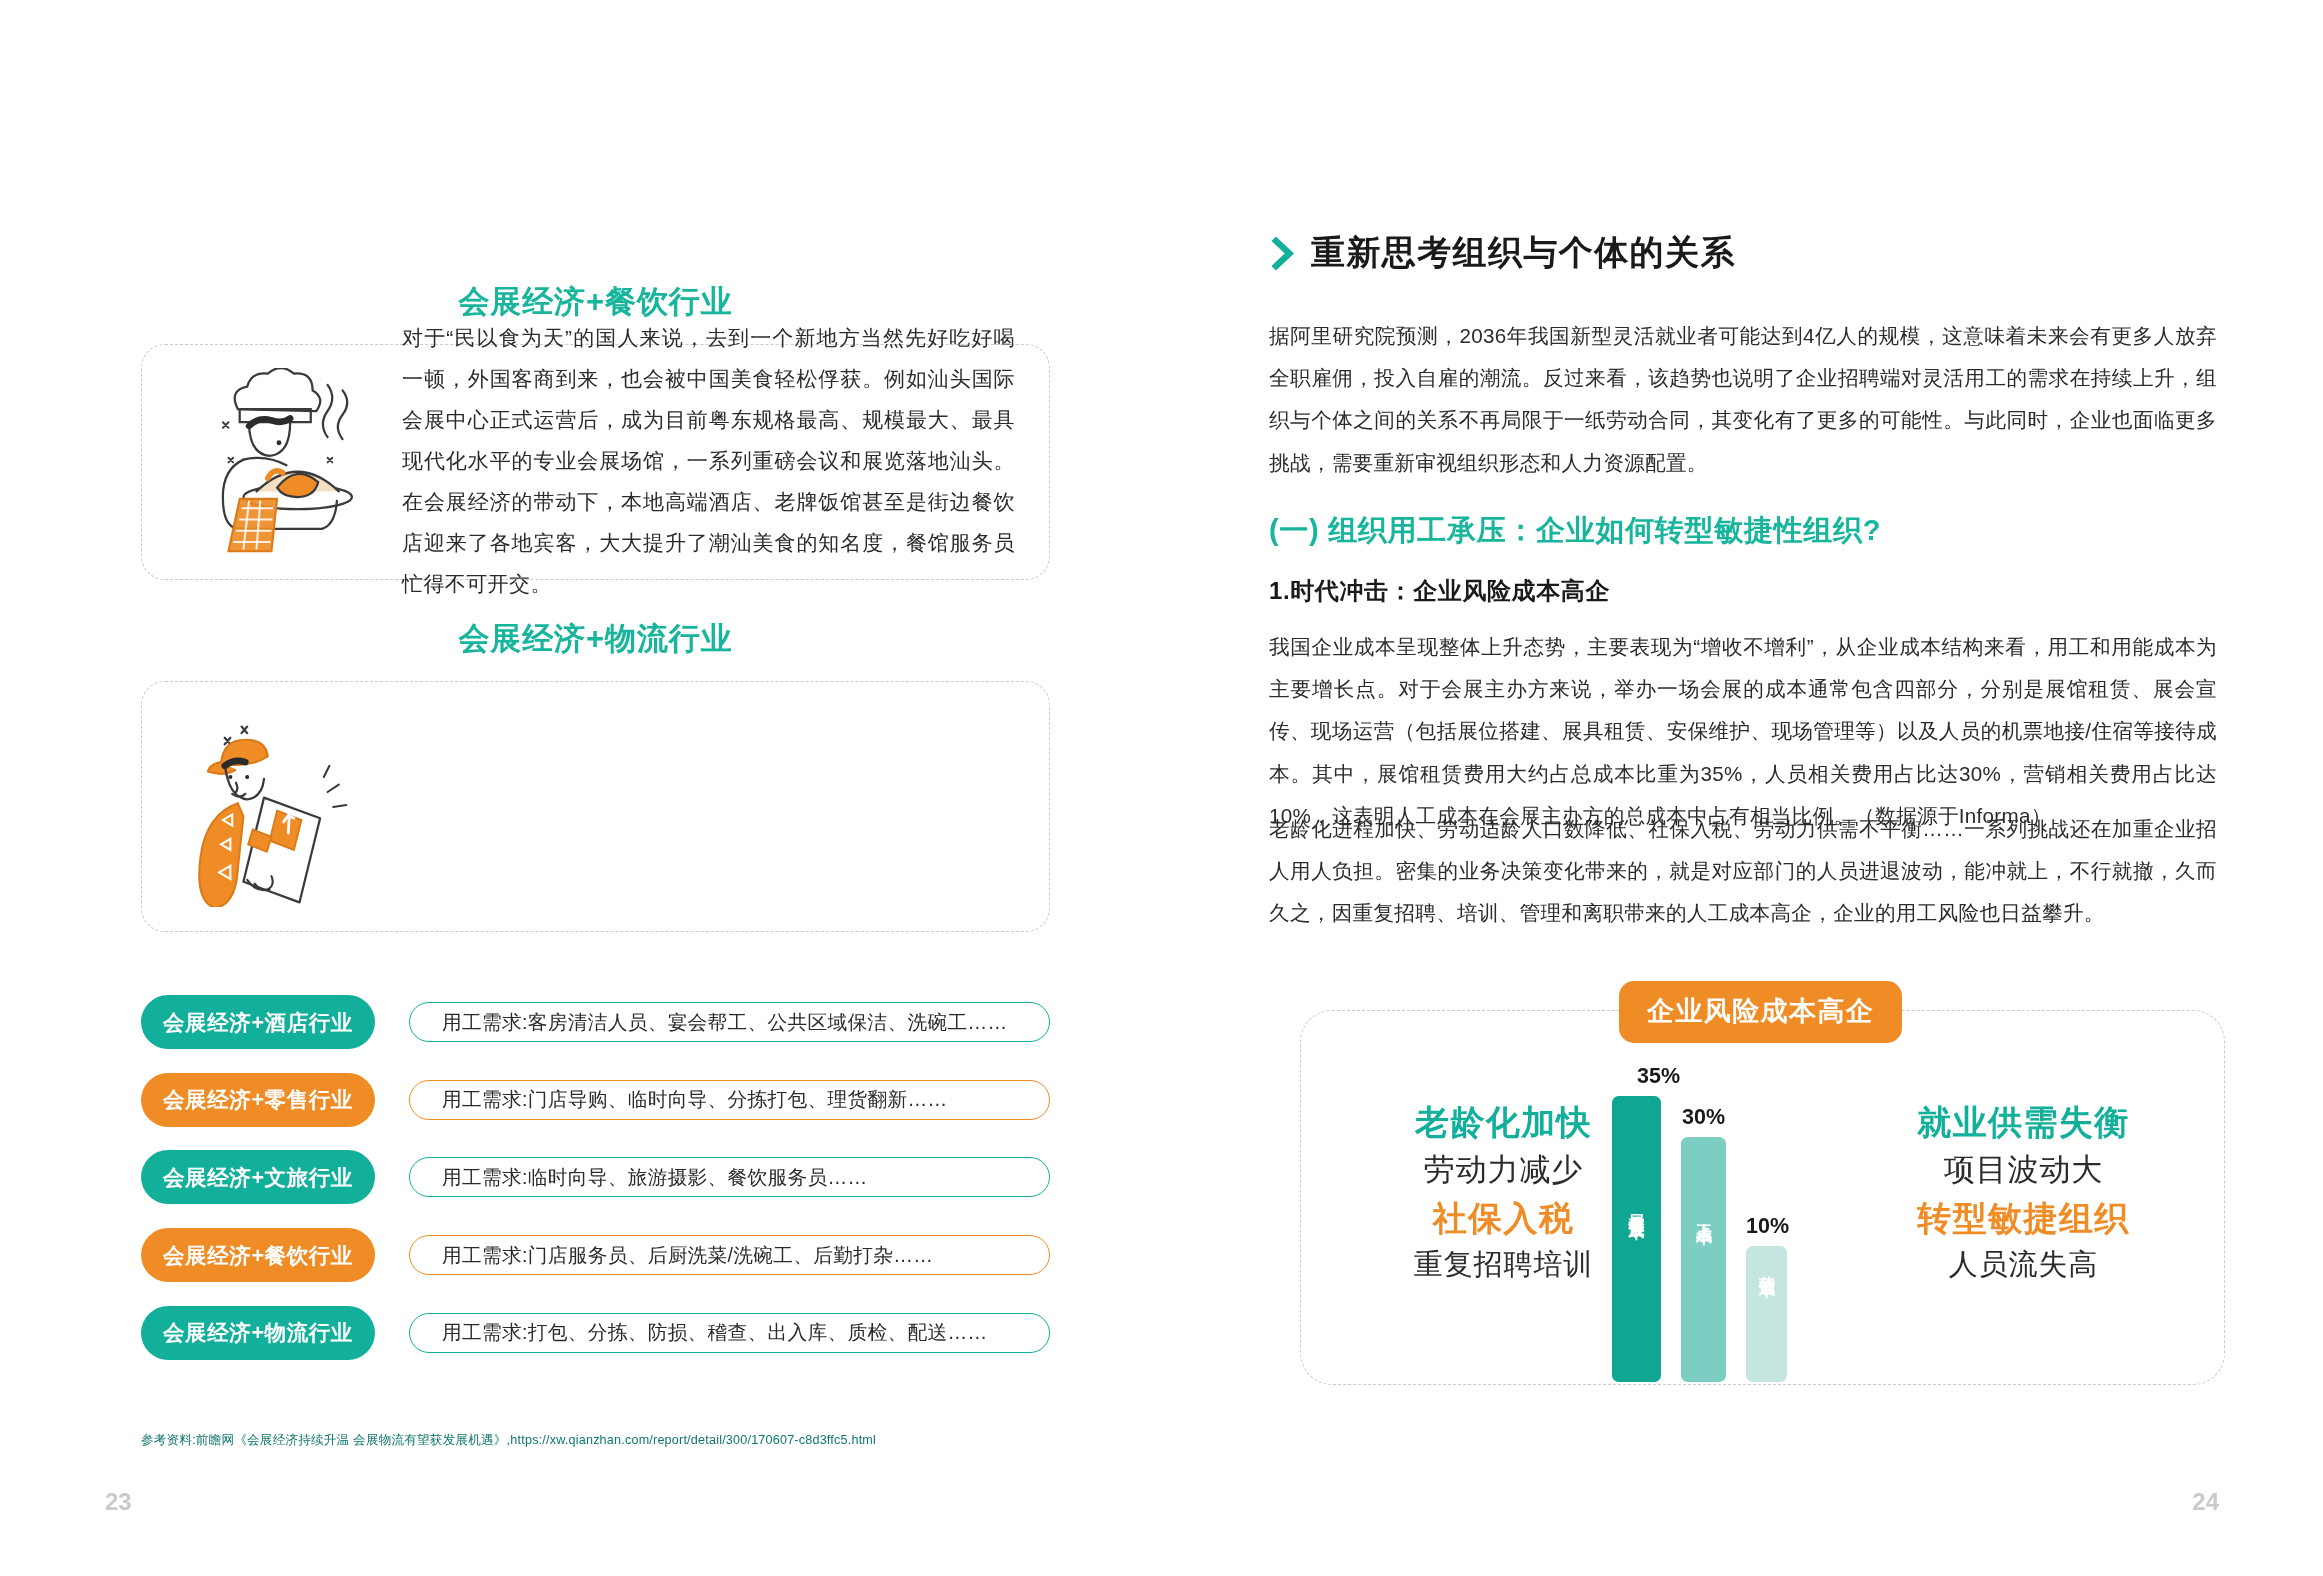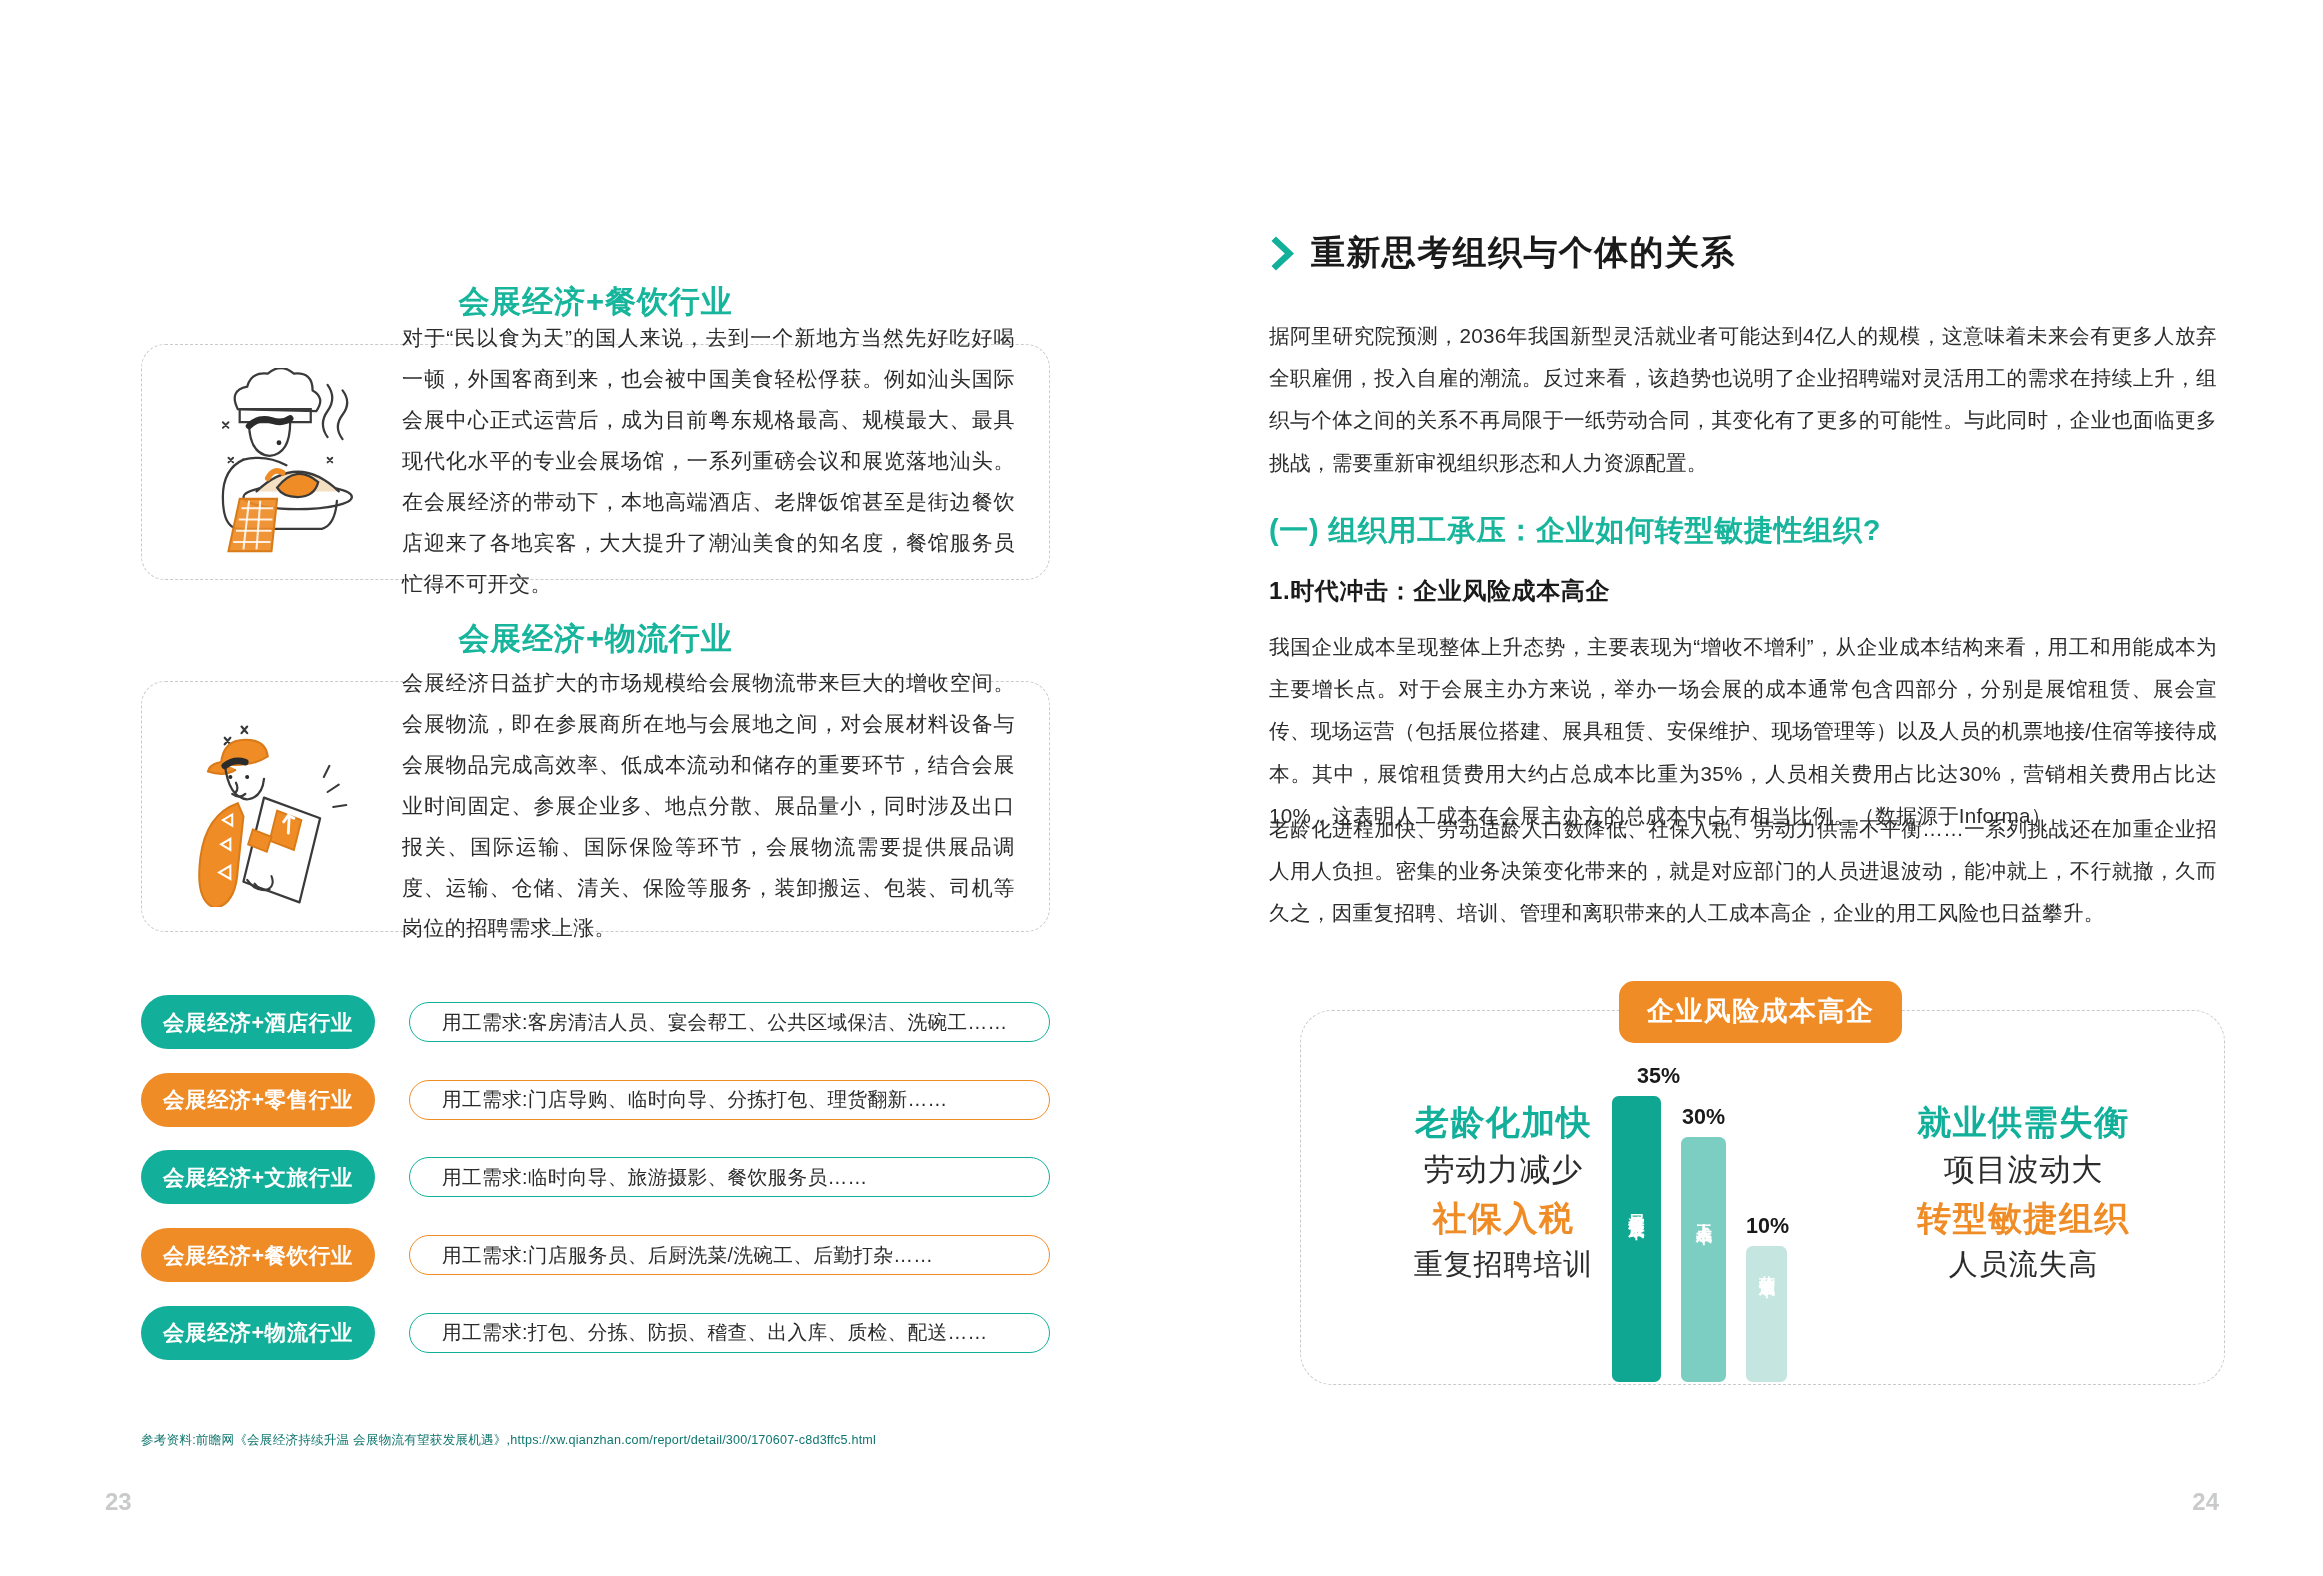--- a/index.html
+++ b/index.html
@@ -172,21 +172,20 @@
               <path d="M96 112 l26 10 l-8 32 l-26 -10 z" fill="#ef8c26" stroke="#d97b18" stroke-width="2"></path>
               <path d="M108 136 l1 -18 m-6 6 l5 -7 l6 3" stroke="#fff" stroke-width="3" fill="none" stroke-linecap="round"></path>
               <path d="M70 132 l20 8 l-5 16 l-20 -8 z" fill="#ef8c26" stroke="#d97b18" stroke-width="2"></path>
               <g fill="none" stroke="#3a3a3a" stroke-width="2.2" stroke-linecap="round">
                 <path d="M64 186 q10 14 22 10 q8 -4 4 -14"></path>
                 <path d="M72 190 q8 10 16 6"></path>
                 <path d="M150 92 l12 -8 M156 108 l14 -2 M146 76 l6 -12"></path>
               </g>
             </svg>
           </div>
-          <div class="card-body">会展经济日益扩大的市场规模给会展物流带来巨大的增收空间。会展物流，即在参展商所在地与会展地之间，对会展材料设备与会展物品完成高效率、低成本流动和储存的重要环节，结合会展业时间固定、参展企业多、地点分散、展品量小，同时涉及出口报关、国际运输、国际保险等环节，会展物流需要提供展品调度、运输、仓储、清关、保险等服务，装卸搬运、包装、司机等岗位的招聘需求上涨。</div>
         </div>
       </div>
     </div>
 
     <div class="pill-list">
 
       <div class="pill-row">
         <div class="pill-tag green">会展经济+酒店行业</div>
         <div class="pill-desc">用工需求:客房清洁人员、宴会帮工、公共区域保洁、洗碗工……</div>
       </div>

